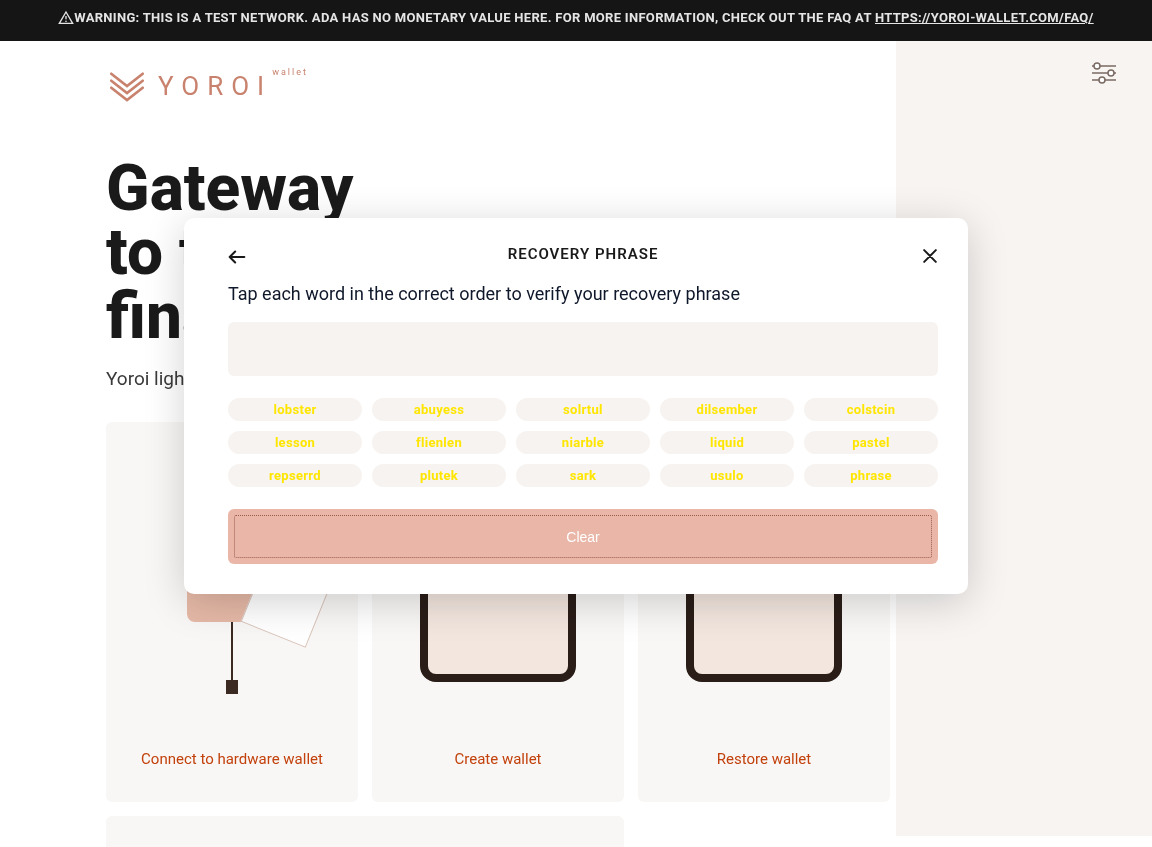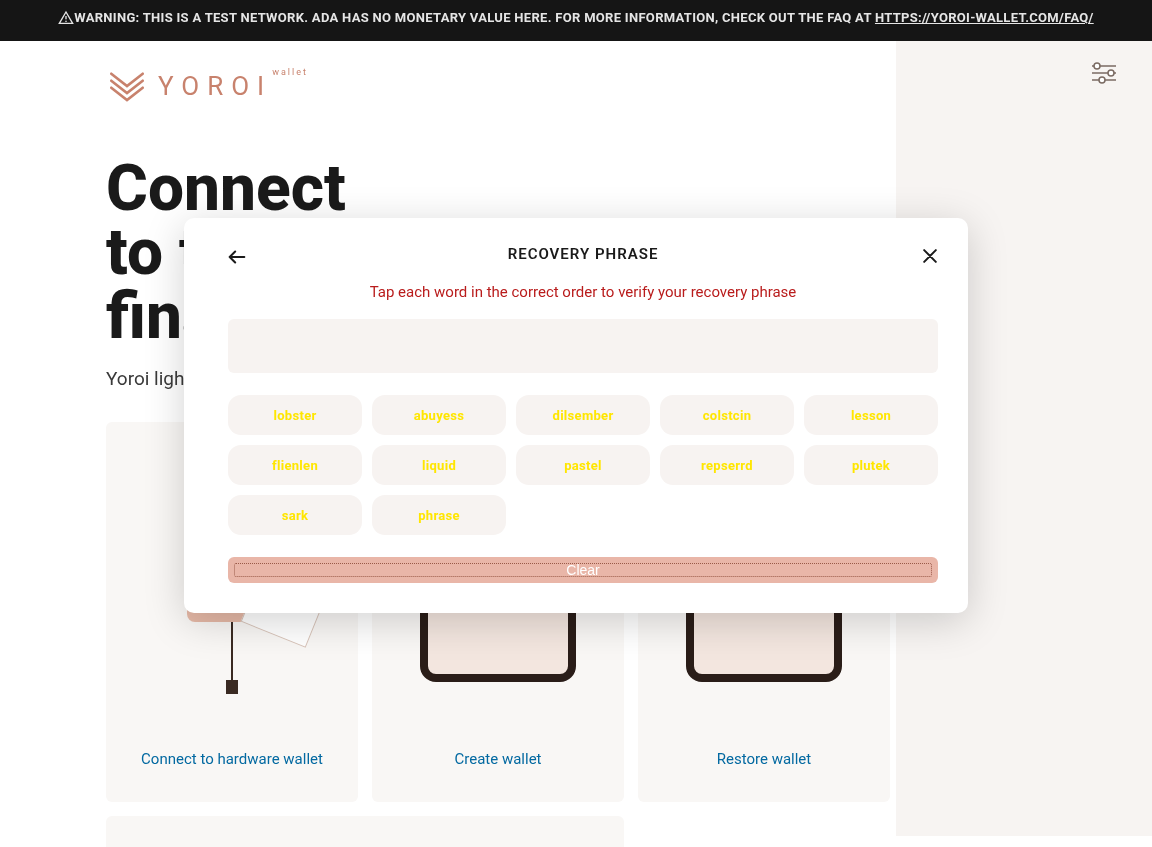--- a/index.html
+++ b/index.html
@@ -107,21 +107,21 @@
       padding: 0 0 34px 0;
       position: relative;
     }
     .card.teaser {
       height: 80px;
       width: 518px;
       padding: 0;
     }
     .card-title {
       font-size: 15px;
-      color: #0369a1;
+      color: #c2410c;
       margin-top: 46px;
     }
     .card-visual {
       position: absolute;
       top: 70px;
       left: 50%;
       transform: translateX(-50%);
     }
     .settings-icon {
       position: absolute;
@@ -166,57 +166,56 @@
       cursor: pointer;
       padding: 4px;
     }
     .modal-title {
       font-size: 15px;
       font-weight: 600;
       letter-spacing: 1px;
       color: #1a1a1a;
     }
     .modal-subtitle {
-      text-align: center;
-      font-size: 15px;
-      color: #b91c1c;
+      font-size: 18px;
+      color: #0f172a;
       margin-bottom: 18px;
     }
     .phrase-display {
       background: #f7f3f1;
       border-radius: 6px;
       height: 54px;
       margin-bottom: 22px;
     }
     .word-grid {
       display: grid;
       grid-template-columns: repeat(5, 1fr);
       gap: 10px;
       margin-bottom: 22px;
     }
     .word-chip {
       background: #f7f3f1;
       border-radius: 13px;
-      height: 40px;
+      height: 23px;
       display: flex;
       align-items: center;
       justify-content: center;
       font-size: 13px;
       font-weight: 700;
       color: #ffe600;
       cursor: pointer;
       letter-spacing: 0.3px;
     }
     .action-row {
       display: flex;
       gap: 14px;
     }
     .action-btn {
       flex: 1;
-      height: 26px;
+      height: 55px;
       border-radius: 6px;
       background: #e9b6a8;
       color: #fff;
       font-size: 14px;
       font-weight: 500;
       display: flex;
       align-items: center;
       justify-content: center;
       cursor: pointer;
       border: none;
@@ -312,21 +311,21 @@
           <path d="M6 10 L24 24 L42 10 M6 18 L24 32 L42 18 M6 26 L24 40 L42 26" stroke="#c8826d" stroke-width="3" fill="none" stroke-linecap="round"></path>
         </svg>
       </span>
       <div class="logo-stack">
         <span class="logo-text">YOROI</span>
         <span class="logo-sub">wallet</span>
       </div>
     </div>
 
     <h1 class="hero-title">
-      <span>Connect</span><br>
+      <span>Gateway</span><br>
       <span>to the</span><br>
       <span>financial world</span>
     </h1>
     <p class="hero-sub">Yoroi light wallet for Cardano assets</p>
 
     <div class="cards">
       <div class="card">
         <div class="card-visual hw-visual">
           <div class="body">
             <div class="screen">N</div>
@@ -382,29 +381,32 @@
           </svg>
       </span>
     </div>
     <p class="modal-subtitle">Tap each word in the correct order to verify your recovery phrase</p>
 
     <div class="phrase-display"></div>
 
     <div class="word-grid">
       <div class="word-chip">lobster</div>
       <div class="word-chip">abuyess</div>
+      <div class="word-chip">solrtul</div>
       <div class="word-chip">dilsember</div>
       <div class="word-chip">colstcin</div>
       <div class="word-chip">lesson</div>
       <div class="word-chip">flienlen</div>
+      <div class="word-chip">niarble</div>
       <div class="word-chip">liquid</div>
       <div class="word-chip">pastel</div>
       <div class="word-chip">repserrd</div>
       <div class="word-chip">plutek</div>
       <div class="word-chip">sark</div>
+      <div class="word-chip">usulo</div>
       <div class="word-chip">phrase</div>
     </div>
 
     <div class="action-row">
       <button class="action-btn focused">Clear</button>
     </div>
   </div>
 </div>
 
 </body></html>

